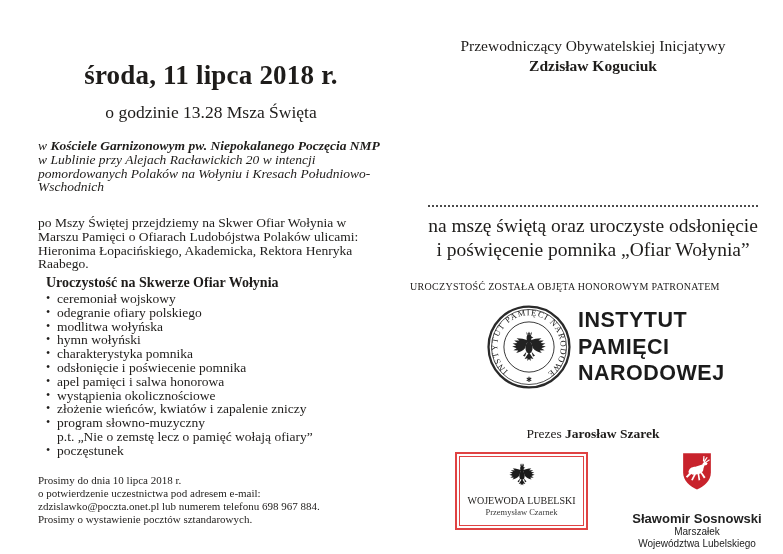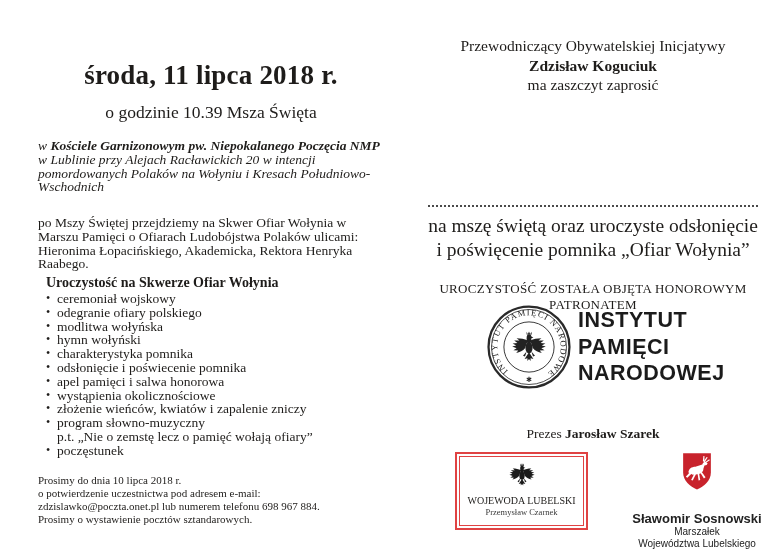--- a/index.html
+++ b/index.html
@@ -19,21 +19,21 @@
   .cer-head{top:263px;left:16px;font-size:14px;font-weight:bold;}
   .cer-list{top:280px;left:16px;width:340px;margin:0;padding:0;list-style:none;font-size:13.5px;line-height:13.8px;}
   .cer-list li{padding-left:11px;position:relative;white-space:pre-line;}
   .cer-list li::before{content:"•";position:absolute;left:0;top:0;font-size:12px;}
   .l-footer{top:462px;left:8px;width:352px;font-size:11px;line-height:13px;}
   
   #right-col{left:410px;top:0;width:366px;height:554px;}
   .r-header{top:36px;left:0;width:100%;text-align:center;font-size:15.5px;line-height:19.5px;}
   .r-dotted{top:205px;left:18px;width:330px;border-top:2px dotted #4a4a4a;height:0;}
   .r-invite{top:214px;left:0;width:100%;text-align:center;font-size:19.5px;line-height:23.5px;}
-  .r-patronage{top:281px;left:0;width:100%;text-align:center;font-size:13px;letter-spacing:.3px;}
+  .r-patronage{top:281px;left:0;width:100%;font-size:10px;letter-spacing:.3px;}
   .ipn-row{top:303px;left:0;width:100%;height:90px;}
   .ipn-seal{left:77px;top:2px;}
   .ipn-name{left:168px;top:4px;font-family:"Liberation Sans",sans-serif;font-weight:bold;
             font-size:21.5px;line-height:26.5px;letter-spacing:.5px;color:#1b1b1b;}
   .r-centrala{top:409px;left:0;width:100%;text-align:center;font-size:13.5px;}
   .r-prezes{top:426px;left:0;width:100%;text-align:center;font-size:13.5px;}
   
   .woj-box{left:45px;top:452px;width:133px;height:78px;border:2px solid #e04343;padding:2px;box-sizing:border-box;}
   .woj-inner{width:100%;height:100%;border:1px solid #e04343;box-sizing:border-box;text-align:center;}
   .woj-eagle{margin-top:3px;}
@@ -60,21 +60,21 @@
         <path d="M50,63 l-11,17 7,-2 0,7 4,-5 4,5 0,-7 7,2 z"></path>
         <path d="M44,61 l-9,11 5,2 z"></path>
         <path d="M56,61 l9,11 -5,2 z"></path>
       </g>
     </defs>
   </svg>
 
   <div id="left-col" class="abs">
 
     <div class="abs l-title">środa, 11 lipca 2018 r.</div>
-    <div class="abs l-subtitle">o godzinie 10.39 Msza Święta</div>
+    <div class="abs l-subtitle">o godzinie 13.28 Msza Święta</div>
 
     <div class="abs l-para p1"><span>w </span><span class="bold">Kościele Garnizonowym pw. Niepokalanego Poczęcia NMP</span><span>  w Lublinie przy Alejach Racławickich 20 w intencji pomordowanych Polaków  na Wołyniu i Kresach Południowo-Wschodnich</span></div>
 
     <div class="abs l-para p2">po Mszy Świętej przejdziemy na Skwer Ofiar Wołynia w Marszu Pamięci o Ofiarach Ludobójstwa Polaków ulicami: Hieronima Łopacińskiego, Akademicka, Rektora Henryka Raabego.</div>
 
     <div class="abs cer-head">Uroczystość na Skwerze Ofiar Wołynia</div>
 
     <ul class="abs cer-list">
       <li>ceremoniał wojskowy</li>
       <li>odegranie ofiary polskiego</li>
@@ -96,21 +96,20 @@
       <div>zdzislawko@poczta.onet.pl lub numerem telefonu 698 967 884.</div>
       <div>Prosimy o wystawienie pocztów sztandarowych.</div>
     </div>
   </div>
 
   <div id="right-col" class="abs">
 
     <div class="abs r-header">
       <div>Przewodniczący Obywatelskiej Inicjatywy</div>
       <div class="bold">Zdzisław Koguciuk</div>
-      <div>ma zaszczyt zaprosić</div>
     </div>
 
     <div class="abs r-dotted"></div>
 
     <div class="abs r-invite">
       <div>na mszę świętą oraz uroczyste odsłonięcie</div>
       <div>i poświęcenie  pomnika „Ofiar Wołynia”</div>
     </div>
 
     <div class="abs r-patronage">UROCZYSTOŚĆ ZOSTAŁA OBJĘTA HONOROWYM PATRONATEM</div>

